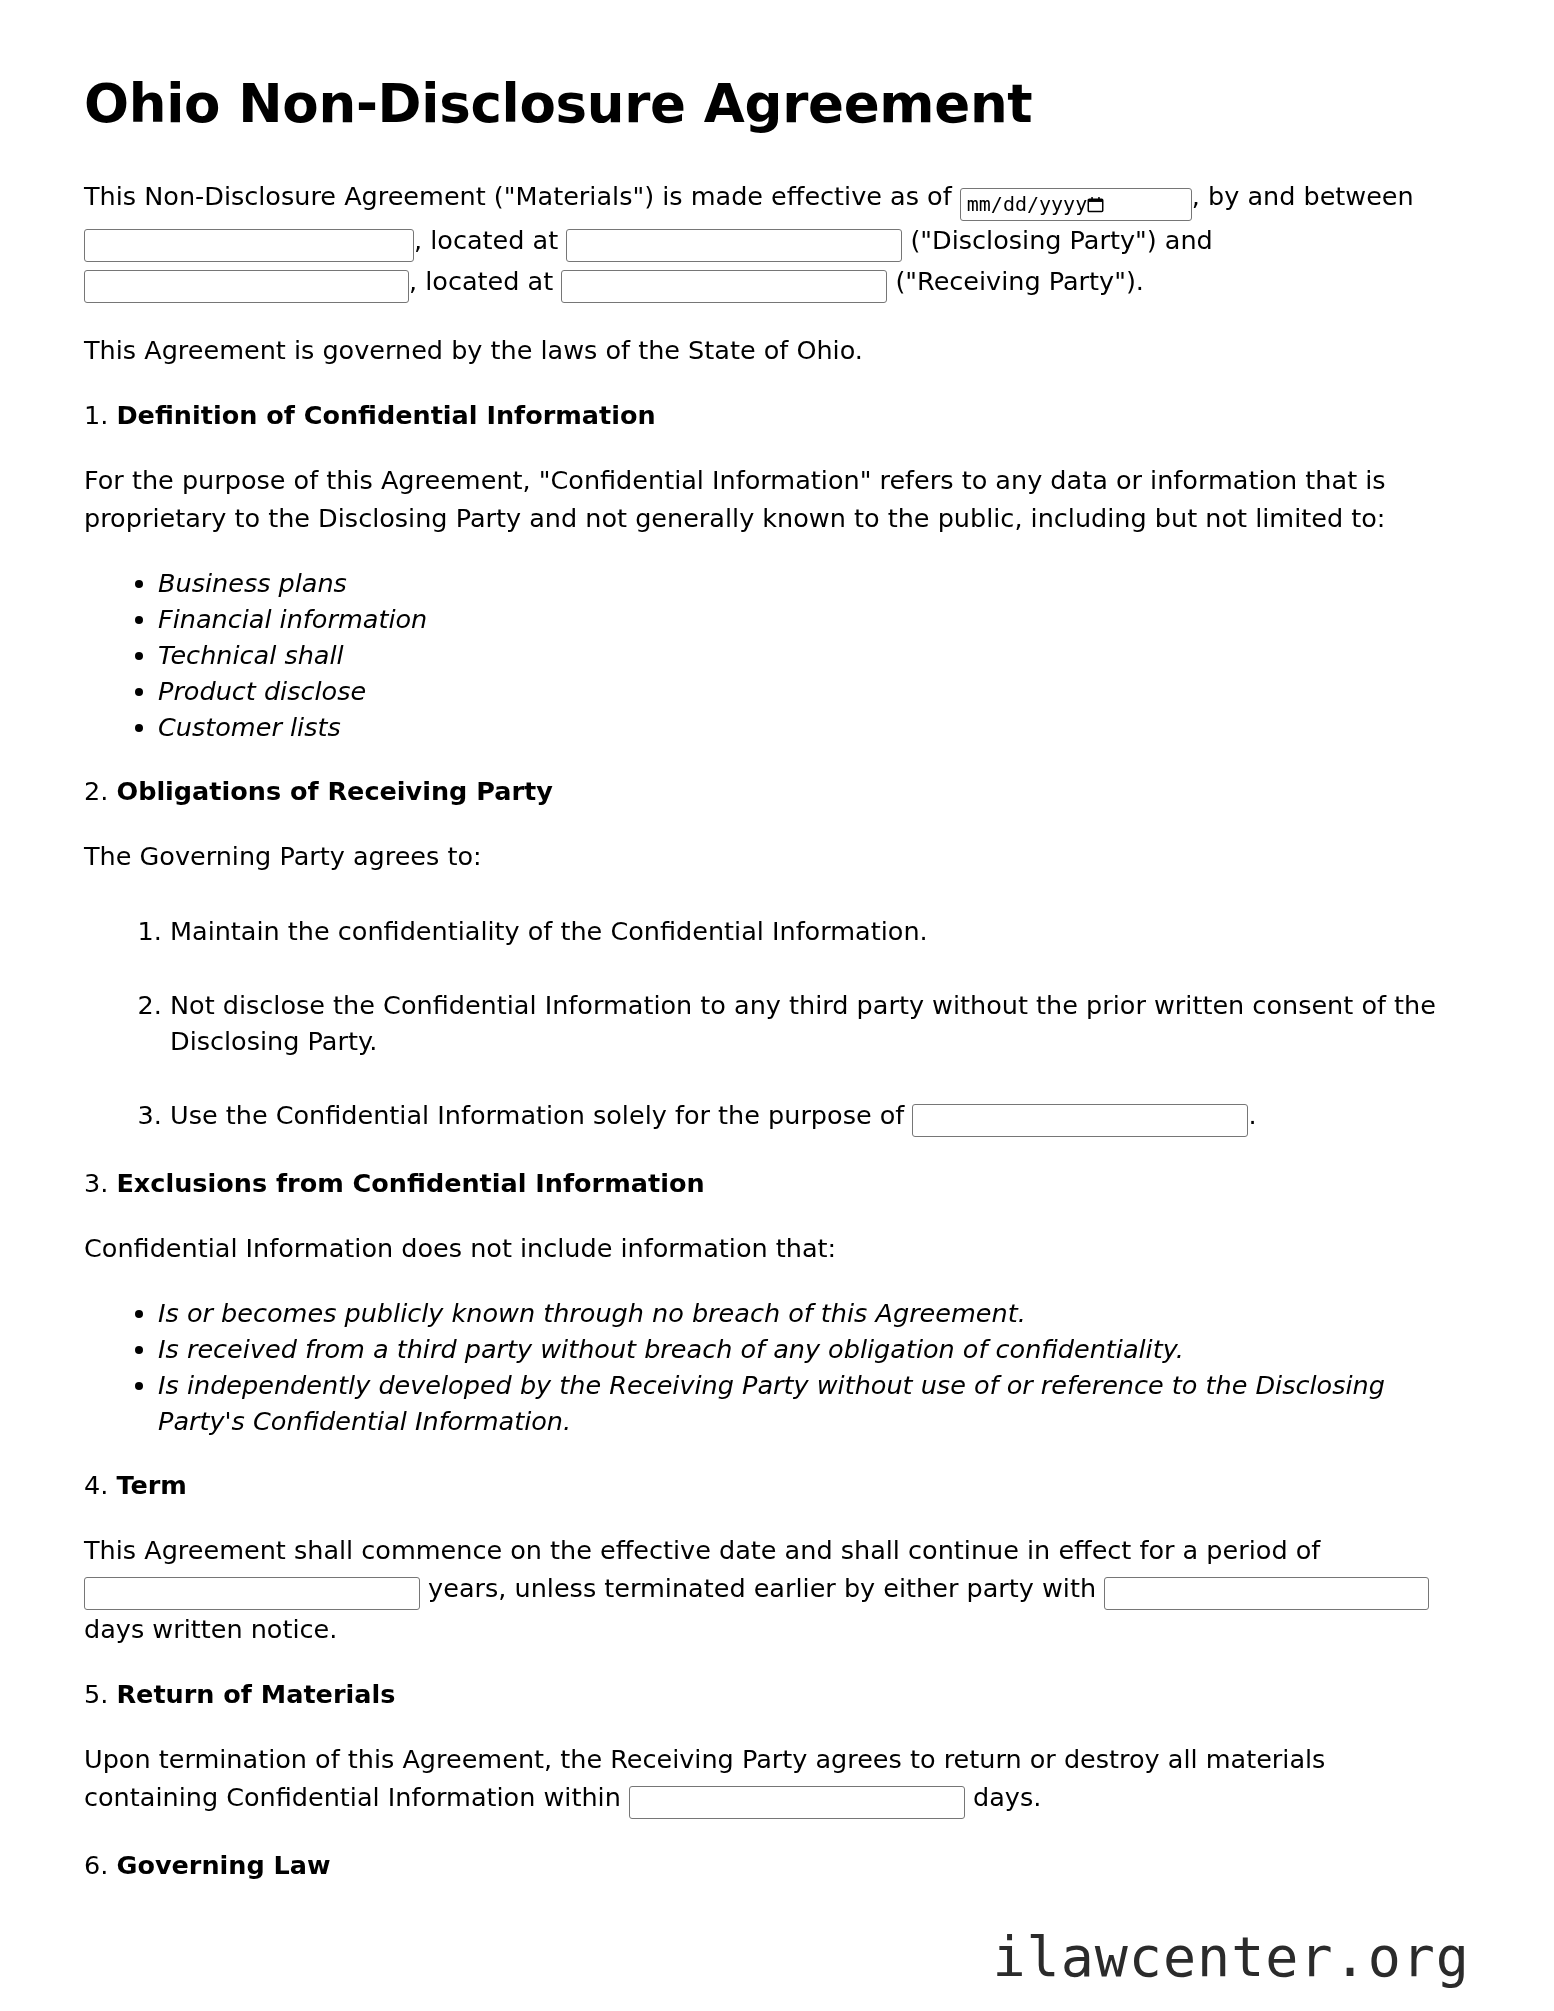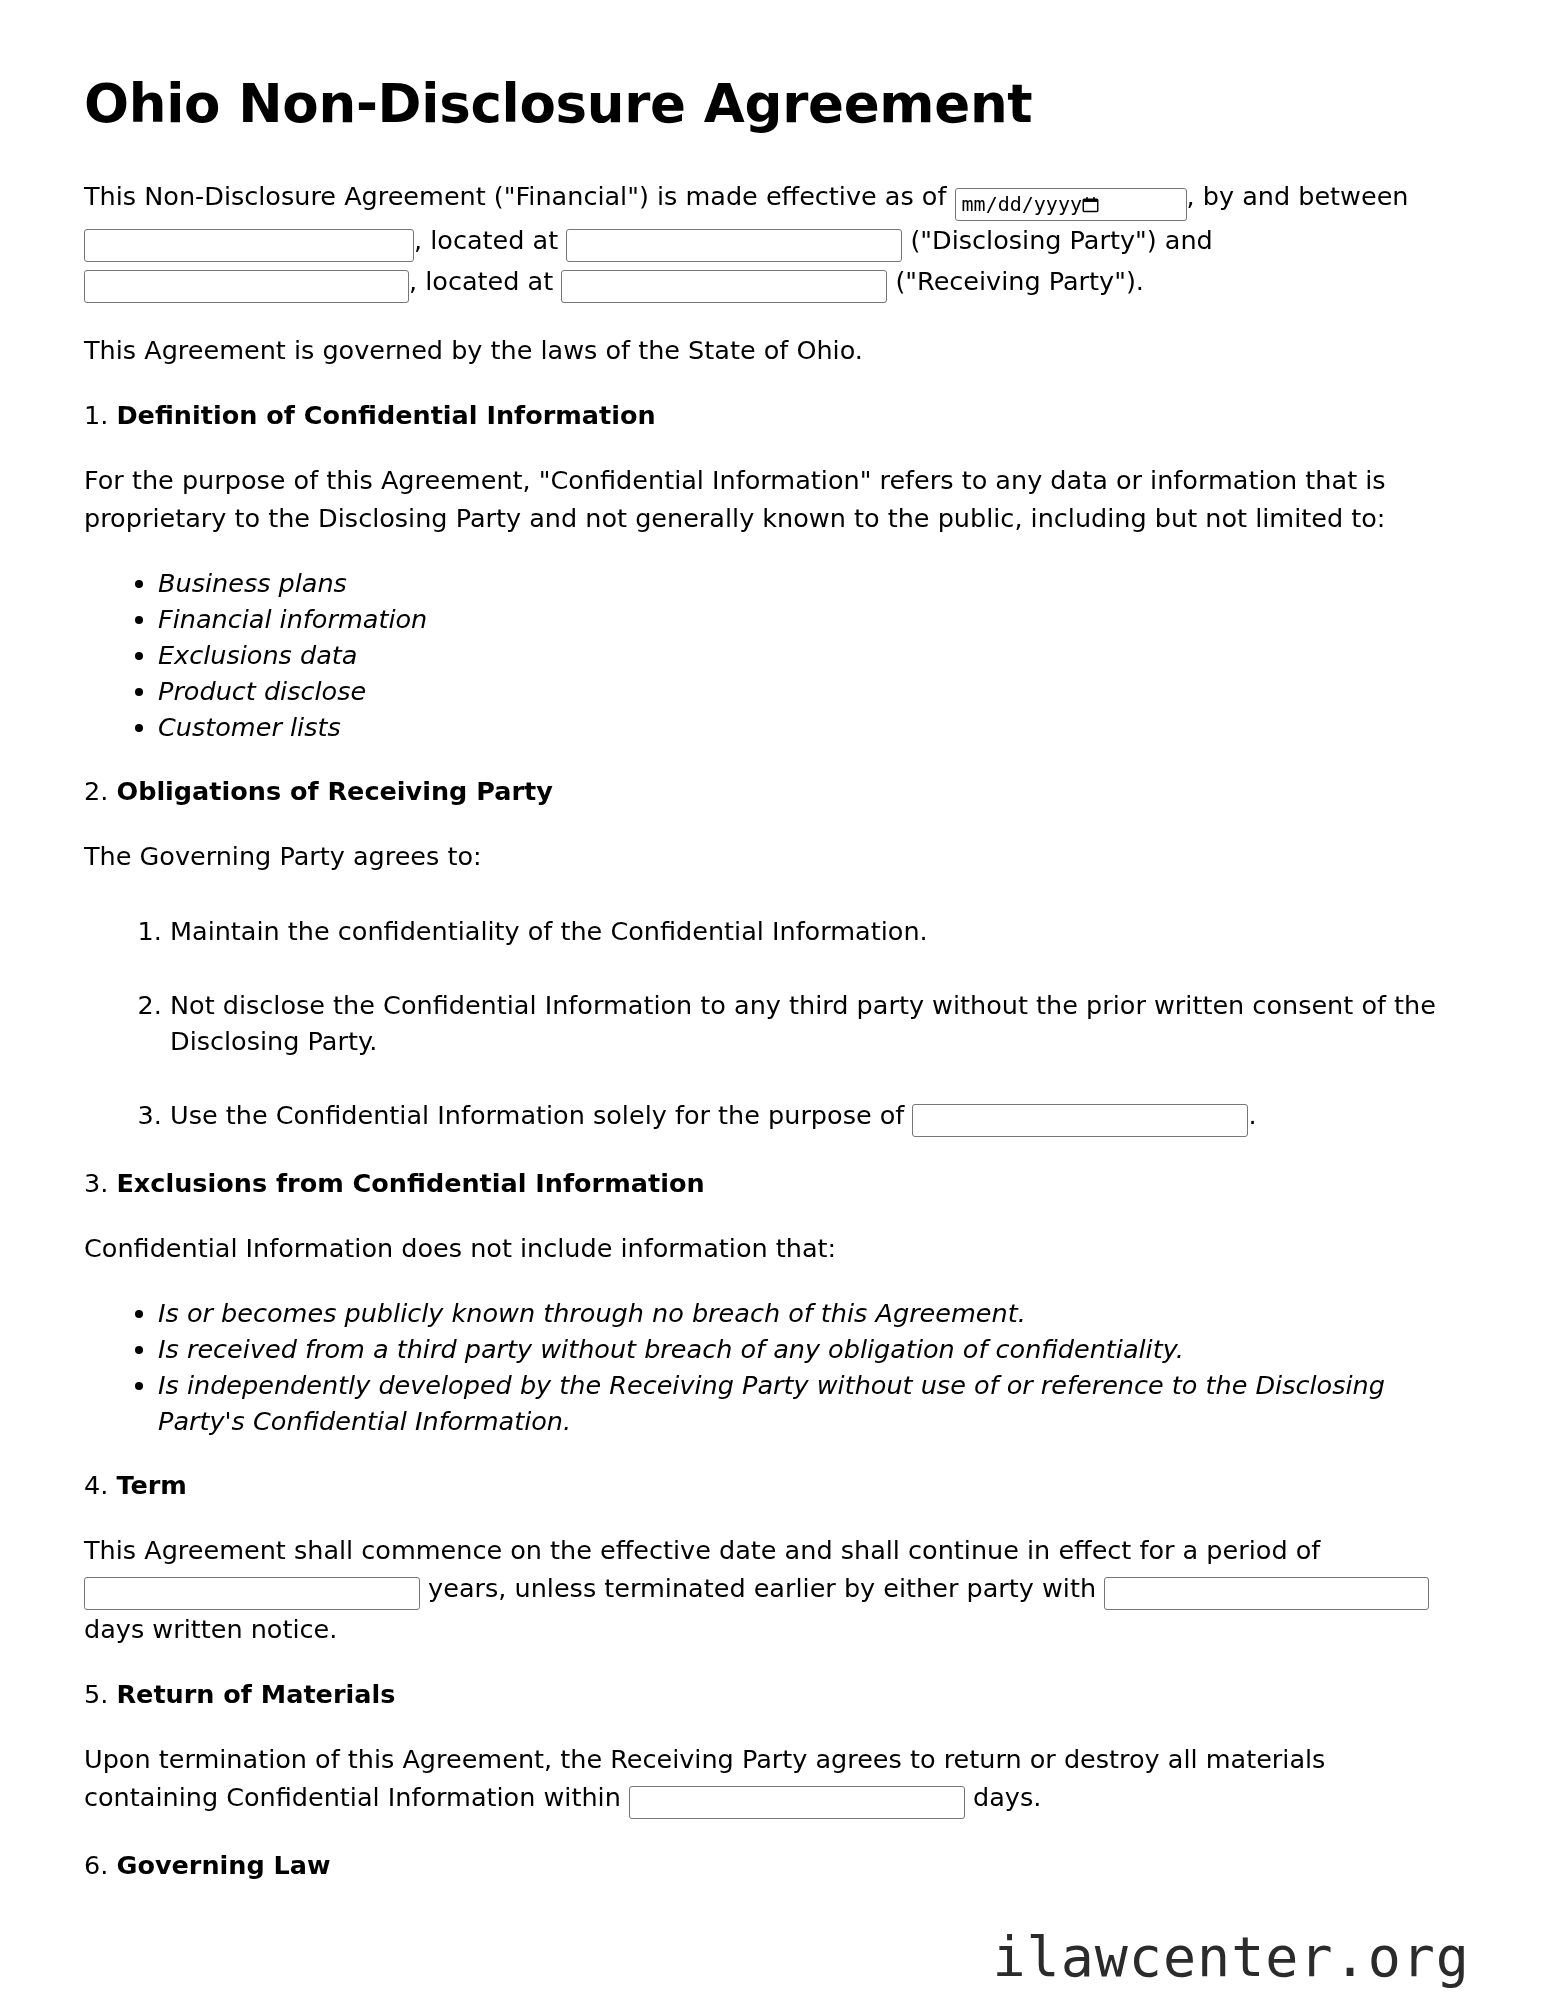--- a/index.html
+++ b/index.html
@@ -137,21 +137,21 @@
   }
 </style>
 </head>
 <body>
 
 <div class="page">
 
   <h1 class="doc-title">Ohio Non-Disclosure Agreement</h1>
 
   <p class="para">
-    <span>This Non-Disclosure Agreement ("Financial") is made effective as of</span>
+    <span>This Non-Disclosure Agreement ("Materials") is made effective as of</span>
     <span class="date-wrap">
       <span class="date-ph">mm/dd/yyyy</span>
       <svg class="cal-ico" viewBox="0 0 16 16" aria-hidden="true">
         <rect x="1.2" y="3.0" width="13.6" height="11.6" rx="1" fill="none" stroke="#000" stroke-width="1.4"></rect>
         <rect x="1.2" y="3.0" width="13.6" height="2.6" fill="#000"></rect>
         <rect x="4.0" y="1.0" width="1.5" height="3.0" fill="#000"></rect>
         <rect x="10.5" y="1.0" width="1.5" height="3.0" fill="#000"></rect>
       </svg>
     </span><span>, by</span>
     <span>and between</span>
@@ -167,21 +167,21 @@
   <p class="para">This Agreement is governed by the laws of the State of Ohio.</p>
 
   <p class="sec-head">
     <span class="num">1.</span>
     <span class="name">Definition of Confidential Information</span>
   </p>
   <p class="para">For the purpose of this Agreement, "Confidential Information" refers to any data or information that is proprietary to the Disclosing Party and not generally known to the public, including but not limited to:</p>
   <ul class="doc-list">
     <li>Business plans</li>
     <li>Financial information</li>
-    <li>Exclusions data</li>
+    <li>Technical shall</li>
     <li>Product disclose</li>
     <li>Customer lists</li>
   </ul>
 
   <p class="sec-head">
     <span class="num">2.</span>
     <span class="name">Obligations of Receiving Party</span>
   </p>
   <p class="para">The Governing Party agrees to:</p>
   <ol class="doc-list">

